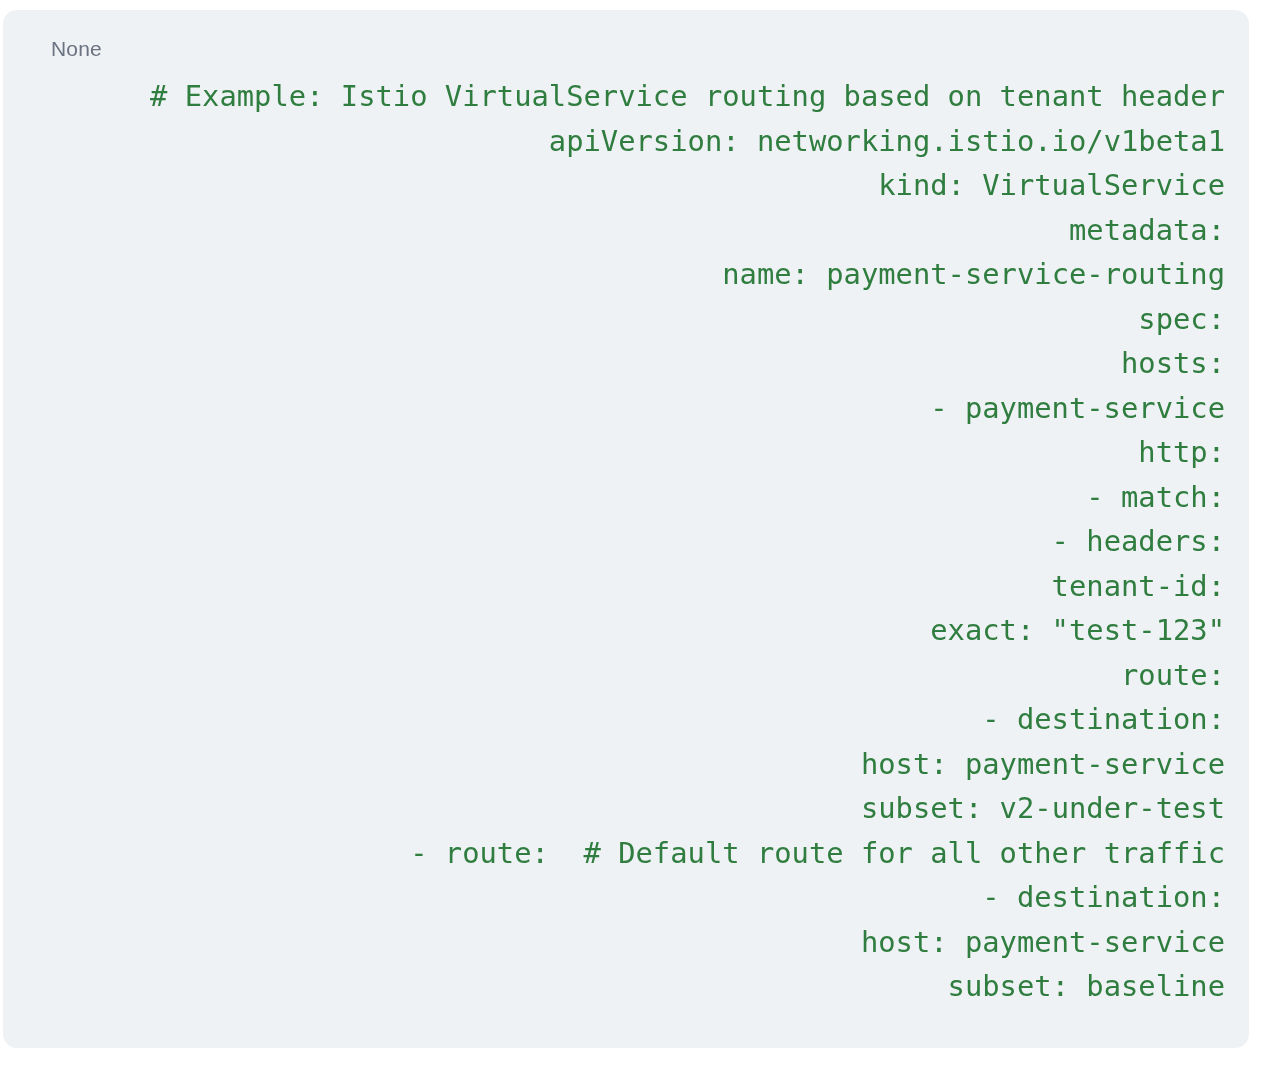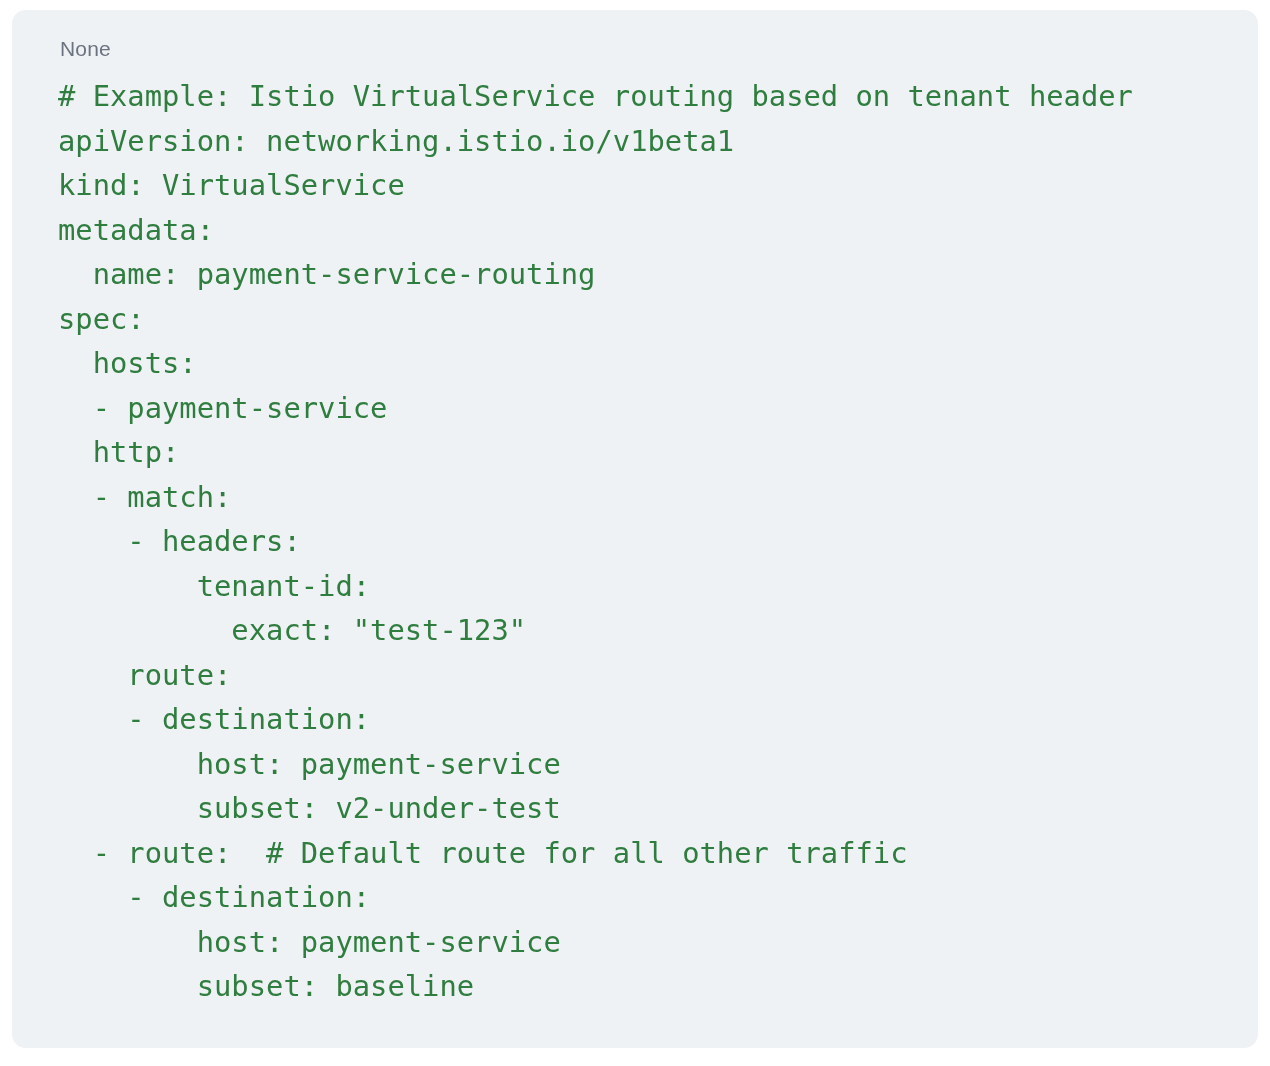--- a/index.html
+++ b/index.html
@@ -10,21 +10,21 @@
   }
   body {
     width: 1270px;
     height: 1066px;
     overflow: hidden;
     font-family: "Liberation Sans", sans-serif;
   }
 
   .code-card {
     position: absolute;
-    left: 12px;
+    left: 3px;
     top: 10px;
     width: 1246px;
     height: 1038px;
     box-sizing: border-box;
     background: #eff2f5;
     border-radius: 14px;
     padding: 26px 0 0 0;
     overflow: hidden;
   }
 
@@ -40,20 +40,21 @@
 
   .code-body {
     font-family: "DejaVu Sans Mono", "Liberation Mono", monospace;
     font-size: 28.8px;
     line-height: 44.5px;
     color: #2f7d3f;
     padding-left: 46px;
     padding-right: 24px;
     white-space: pre;
     tab-size: 2;
+    text-align: right;
   }
 
   .code-line {
     white-space: pre;
     min-height: 44.5px;
   }
 </style>
 </head>
 <body>
 

